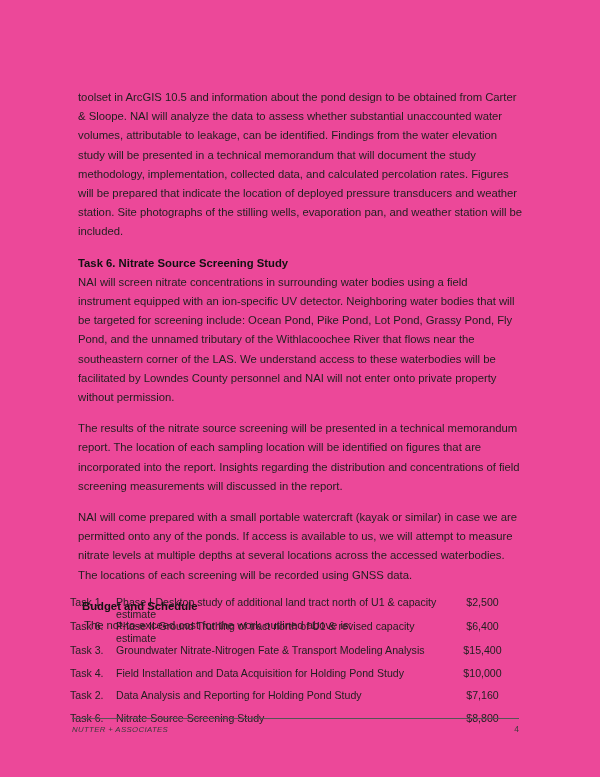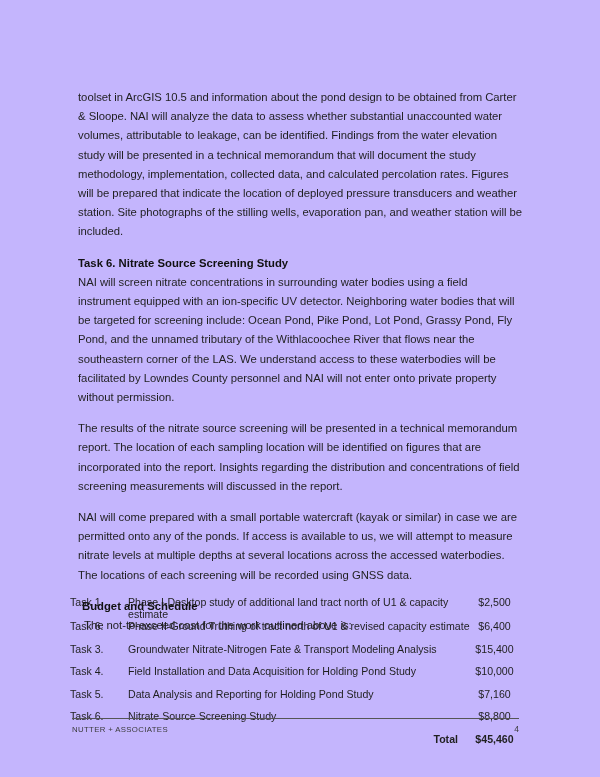--- a/index.html
+++ b/index.html
@@ -14,21 +14,21 @@
     position: relative;
     font-family: "Liberation Sans", sans-serif;
     color: #1c1c1c;
     overflow: hidden;
   }
   .page {
     position: absolute;
     left: 0; top: 0;
     width: 600px;
     height: 777px;
-    background: #c4b5fd;
+    background: #ec4899;
   }
   .content {
     position: absolute;
     left: 78px;
     top: 88px;
     width: 444px;
   }
   p.body-text {
     margin: 0 0 12px 0;
     font-size: 11.3px;
@@ -118,20 +118,21 @@
   }
   .footer-row {
     display: flex;
     justify-content: space-between;
     align-items: baseline;
   }
   .footer-company {
     font-size: 7.8px;
     letter-spacing: 0.35px;
     color: #3a3a3a;
+    font-style: italic;
   }
   .footer-page {
     font-size: 8.5px;
     color: #3a3a3a;
   }
 </style>
 </head>
 <body>
 
 <div class="page">
@@ -172,33 +173,28 @@
         <td class="task-label">Task 3.</td>
         <td class="task-desc">Groundwater Nitrate-Nitrogen Fate &amp; Transport Modeling Analysis</td>
         <td class="task-amount">$15,400</td>
       </tr>
       <tr class="task-row">
         <td class="task-label">Task 4.</td>
         <td class="task-desc">Field Installation and Data Acquisition for Holding Pond Study</td>
         <td class="task-amount">$10,000</td>
       </tr>
       <tr class="task-row">
-        <td class="task-label">Task 5.</td>
+        <td class="task-label">Task 2.</td>
         <td class="task-desc">Data Analysis and Reporting for Holding Pond Study</td>
         <td class="task-amount">$7,160</td>
       </tr>
       <tr class="task-row">
         <td class="task-label">Task 6.</td>
         <td class="task-desc">Nitrate Source Screening Study</td>
         <td class="task-amount">$8,800</td>
-      </tr>
-      <tr class="total-row">
-        <td class="task-label"></td>
-        <td class="task-desc">Total</td>
-        <td class="task-amount">$45,460</td>
       </tr>
     </tbody>
   </table>
 
   <div class="footer">
     <div class="footer-rule"></div>
     <div class="footer-row">
       <span class="footer-company">NUTTER + ASSOCIATES</span>
       <span class="footer-page">4</span>
     </div>

